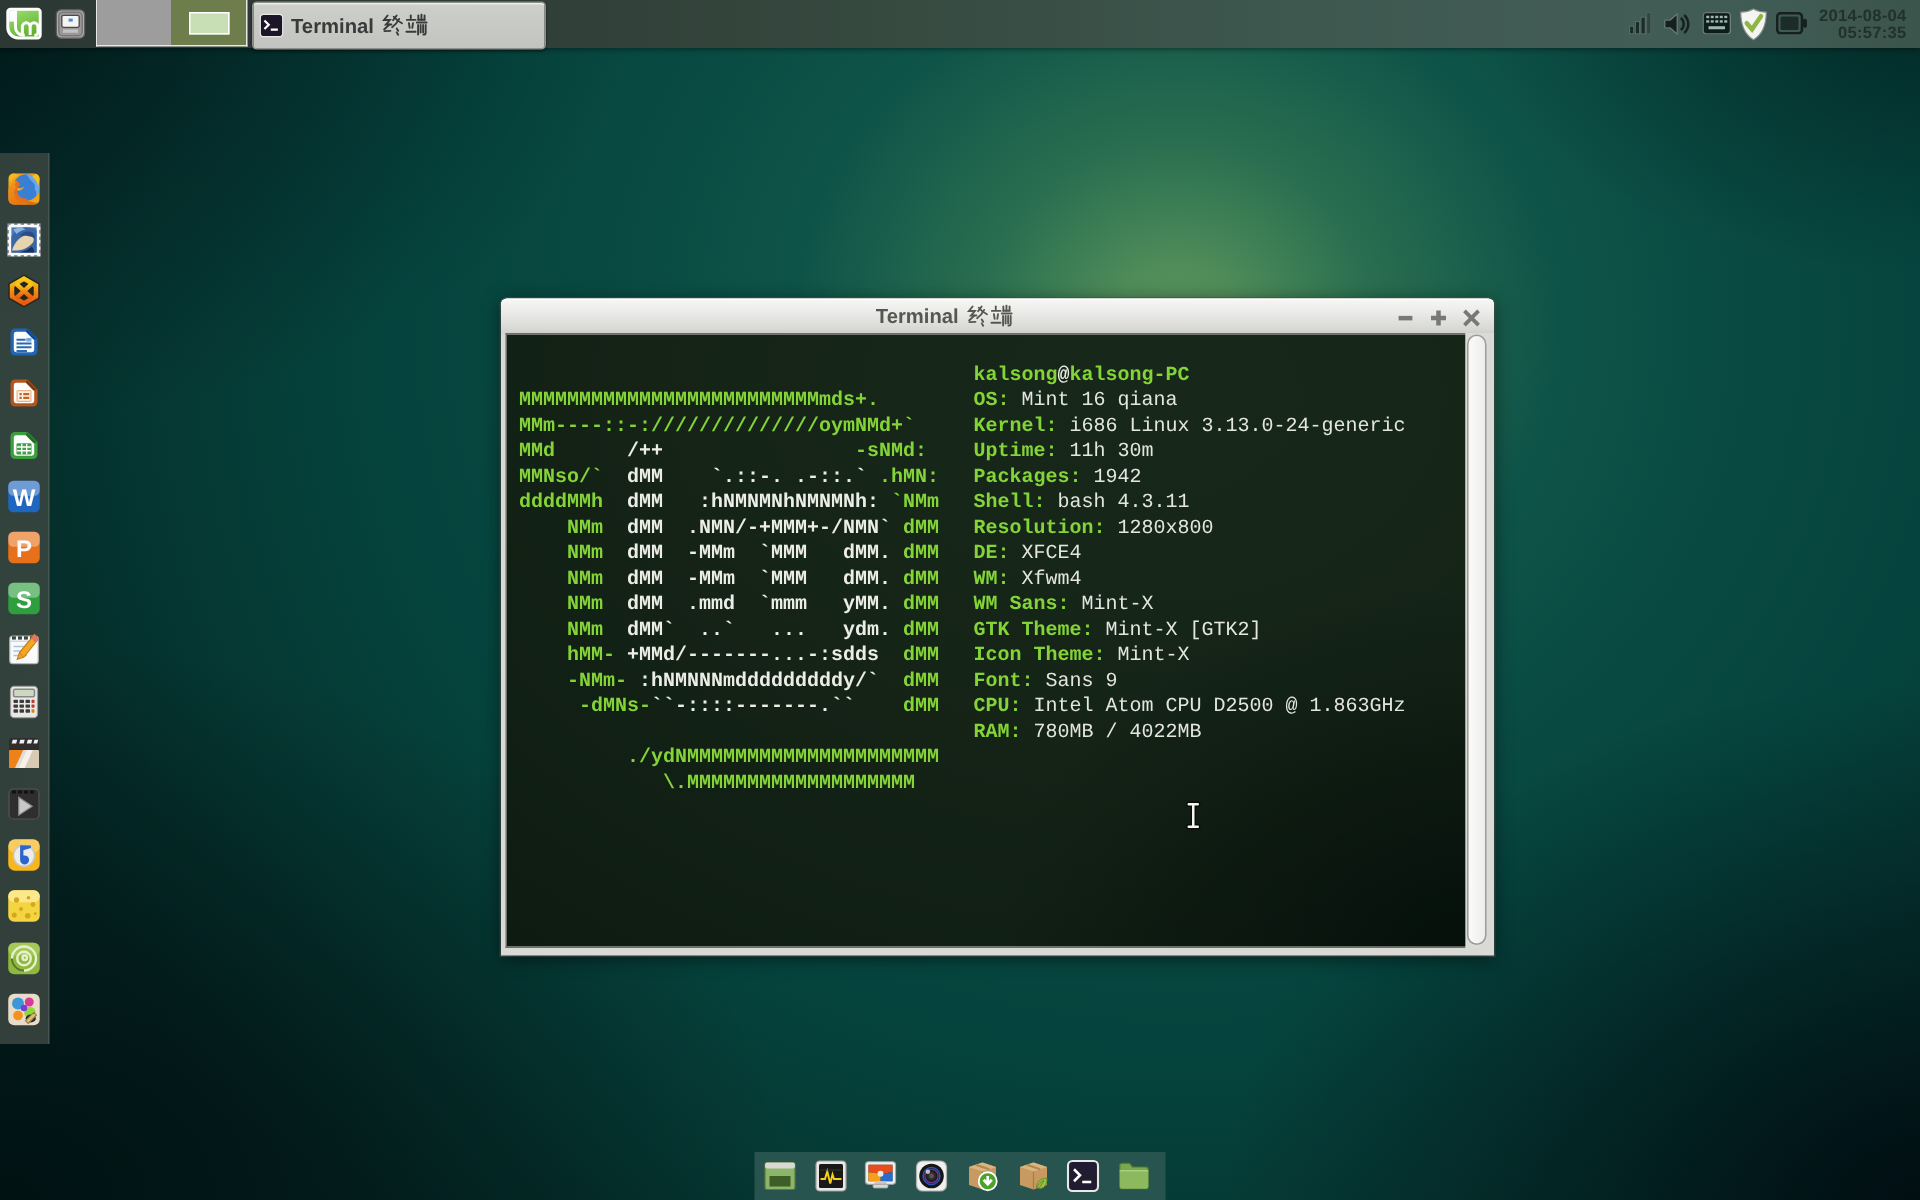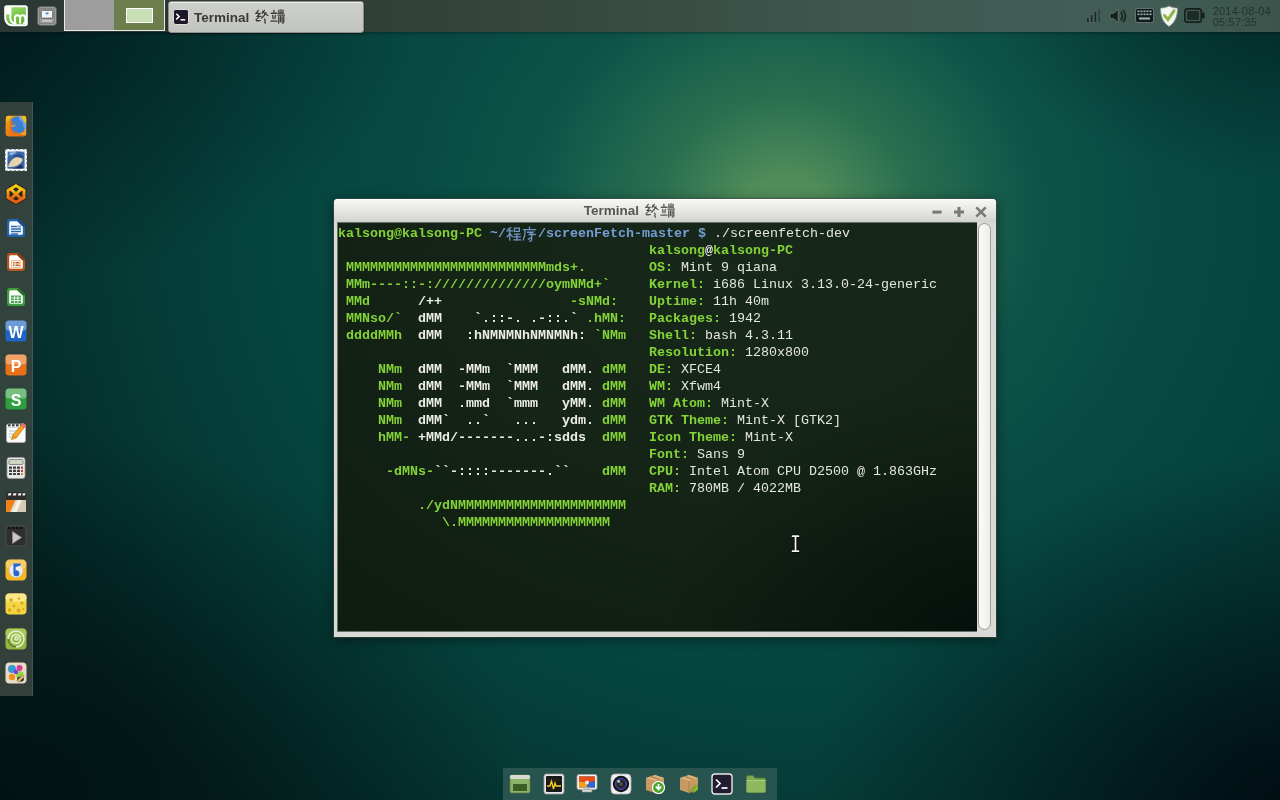--- a/index.html
+++ b/index.html
@@ -12,21 +12,21 @@
 }
 
 #panel{position:absolute;left:0;top:0;width:1280px;height:32px;
 background:linear-gradient(90deg,#2c3833 0%,#2e3b35 22%,#36493f 45%,#3e5850 68%,#425d56 85%,#3f5a52 94%,#3b544c 100%);box-shadow:0 1px 3px rgba(0,0,0,0.35)}
 #wsw{position:absolute;left:64px;top:0;width:101px;height:31px;border:1px solid #e8e8e8;border-top:none;display:flex}
 #wsw .c1{width:50px;height:100%;background:#9d9d9d}
 #wsw .c2{width:51px;height:100%;background:#6d7d4c;position:relative}
 #wsw .c2 i{position:absolute;left:12px;top:8px;width:27px;height:15px;background:#c8deb4;border:1px solid #fff}
 #taskbtn{position:absolute;left:168px;top:1px;width:196px;height:32px;background:linear-gradient(#cdcfcb,#c2c4c0);border:1px solid #8e8e8c;border-radius:3px;box-shadow:inset 0 1px 0 #ececea, 0 1px 2px rgba(0,0,0,.5);display:flex;align-items:center}
 #taskbtn .txt{color:#3a3a3a;font-weight:bold;font-size:13.5px;margin-left:4px;display:flex;align-items:center;gap:5px}
-#clock{position:absolute;right:9px;top:6px;text-align:left;color:#21312c;font-size:11px;line-height:10.5px;font-weight:normal;letter-spacing:0.2px}
+#clock{position:absolute;right:9px;top:6px;text-align:right;color:#21312c;font-size:11px;line-height:10.5px;font-weight:bold;letter-spacing:0.2px}
 #tray{position:absolute;left:0;top:0;width:1280px;height:32px}
 
 #ldock{position:absolute;left:0;top:102px;width:33px;height:594px;background:rgba(58,70,64,0.86);border-right:1px solid rgba(160,180,170,0.18)}
 #ldock .ic{position:absolute;left:4px;width:24px;height:24px}
 
 #bdock{position:absolute;left:503px;top:768px;width:274px;height:32px;background:rgba(46,88,83,0.88)}
 #bdock .ic{position:absolute;top:4px;width:24px;height:24px}
 
 #win{position:absolute;left:334px;top:199px;width:662px;height:438px;background:#d9d9d6;border-radius:4px 4px 0 0;box-shadow:0 2px 12px rgba(0,0,0,.5), 0 0 0 1px rgba(90,95,90,.6)}
 #tbar{position:absolute;left:0;top:0;width:662px;height:23px;border-radius:4px 4px 0 0;background:linear-gradient(#f7f7f5,#e9e9e7 45%,#d7d7d4 90%,#cfcfcc);box-shadow:inset 0 1px 0 #fff}
@@ -440,50 +440,47 @@
   <svg style="position:absolute;left:596px;top:6px" width="14" height="14" viewBox="0 0 14 14">
       <rect x="2.4" y="5.6" width="9.2" height="3" fill="#757a75"></rect>
     </svg>
   <svg style="position:absolute;left:618px;top:6px" width="14" height="14" viewBox="0 0 14 14">
       <path d="M5.5,2 h3 v3.5 H12 v3 H8.5 V12 h-3 V8.5 H2 v-3 h3.5 z" fill="#757a75"></path>
     </svg>
   <svg style="position:absolute;left:640px;top:6px" width="14" height="14" viewBox="0 0 14 14">
       <path d="M3.2,1.4 L7,5.2 L10.8,1.4 L12.6,3.2 L8.8,7 L12.6,10.8 L10.8,12.6 L7,8.8 L3.2,12.6 L1.4,10.8 L5.2,7 L1.4,3.2 z" fill="#757a75"></path>
     </svg>
   <div id="term">
-<div class="tl" style="top:2px;left:0px"><b class="g">kalsong@kalsong-PC</b> <b class="u">~/    /screenFetch-master $</b> <span class="v">./screenfetch-dev</span><svg class="cjk" style="left:168px;color:#7195c6" width="15" height="16" viewBox="0 0 16 16">
-          <use href="#cheng"></use>
-        </svg><svg class="cjk" style="left:184px;color:#7195c6" width="15" height="16" viewBox="0 0 16 16">
-          <use href="#xu"></use>
-        </svg></div>
 <div class="tl" style="top:19px;left:311px"><b class="g">kalsong</b><b class="w">@</b><b class="g">kalsong-PC</b></div>
-<div class="tl" style="top:36px;left:311px"><b class="g">OS:</b><span class="v"> Mint 9 qiana</span></div>
+<div class="tl" style="top:36px;left:311px"><b class="g">OS:</b><span class="v"> Mint 16 qiana</span></div>
 <div class="tl" style="top:53px;left:311px"><b class="g">Kernel:</b><span class="v"> i686 Linux 3.13.0-24-generic</span></div>
-<div class="tl" style="top:70px;left:311px"><b class="g">Uptime:</b><span class="v"> 11h 40m</span></div>
+<div class="tl" style="top:70px;left:311px"><b class="g">Uptime:</b><span class="v"> 11h 30m</span></div>
 <div class="tl" style="top:87px;left:311px"><b class="g">Packages:</b><span class="v"> 1942</span></div>
 <div class="tl" style="top:104px;left:311px"><b class="g">Shell:</b><span class="v"> bash 4.3.11</span></div>
 <div class="tl" style="top:121px;left:311px"><b class="g">Resolution:</b><span class="v"> 1280x800</span></div>
 <div class="tl" style="top:138px;left:311px"><b class="g">DE:</b><span class="v"> XFCE4</span></div>
 <div class="tl" style="top:155px;left:311px"><b class="g">WM:</b><span class="v"> Xfwm4</span></div>
-<div class="tl" style="top:172px;left:311px"><b class="g">WM Atom:</b><span class="v"> Mint-X</span></div>
+<div class="tl" style="top:172px;left:311px"><b class="g">WM Sans:</b><span class="v"> Mint-X</span></div>
 <div class="tl" style="top:189px;left:311px"><b class="g">GTK Theme:</b><span class="v"> Mint-X [GTK2]</span></div>
 <div class="tl" style="top:206px;left:311px"><b class="g">Icon Theme:</b><span class="v"> Mint-X</span></div>
 <div class="tl" style="top:223px;left:311px"><b class="g">Font:</b><span class="v"> Sans 9</span></div>
 <div class="tl" style="top:240px;left:311px"><b class="g">CPU:</b><span class="v"> Intel Atom CPU D2500 @ 1.863GHz</span></div>
 <div class="tl" style="top:257px;left:311px"><b class="g">RAM:</b><span class="v"> 780MB / 4022MB</span></div>
 <div class="tl" style="top:36px;left:0px"><b class="g"> MMMMMMMMMMMMMMMMMMMMMMMMMmds+.</b></div>
 <div class="tl" style="top:53px;left:0px"><b class="g"> MMm----::-://////////////oymNMd+`</b></div>
 <div class="tl" style="top:70px;left:0px"><b class="g"> MMd      </b><b class="w">/++</b><b class="g">                </b><b class="g">-sNMd:</b></div>
 <div class="tl" style="top:87px;left:0px"><b class="g"> MMNso/`  </b><b class="w">dMM    `.::-. .-::.` </b><b class="g">.hMN:</b></div>
 <div class="tl" style="top:104px;left:0px"><b class="g"> ddddMMh  </b><b class="w">dMM   :hNMNMNhNMNMNh: </b><b class="g">`NMm</b></div>
+<div class="tl" style="top:121px;left:0px"><b class="g">     NMm  </b><b class="w">dMM  .NMN/-+MMM+-/NMN` </b><b class="g">dMM</b></div>
 <div class="tl" style="top:138px;left:0px"><b class="g">     NMm  </b><b class="w">dMM  -MMm  `MMM   dMM. </b><b class="g">dMM</b></div>
 <div class="tl" style="top:155px;left:0px"><b class="g">     NMm  </b><b class="w">dMM  -MMm  `MMM   dMM. </b><b class="g">dMM</b></div>
 <div class="tl" style="top:172px;left:0px"><b class="g">     NMm  </b><b class="w">dMM  .mmd  `mmm   yMM. </b><b class="g">dMM</b></div>
 <div class="tl" style="top:189px;left:0px"><b class="g">     NMm  </b><b class="w">dMM`  ..`   ...   ydm. </b><b class="g">dMM</b></div>
 <div class="tl" style="top:206px;left:0px"><b class="g">     hMM- </b><b class="w">+MMd/-------...-:sdds  </b><b class="g">dMM</b></div>
+<div class="tl" style="top:223px;left:0px"><b class="g">     -NMm- </b><b class="w">:hNMNNNmdddddddddy/`  </b><b class="g">dMM</b></div>
 <div class="tl" style="top:240px;left:0px"><b class="g">      -dMNs-</b><b class="w">``-::::-------.``    </b><b class="g">dMM</b></div>
 <div class="tl" style="top:274px;left:0px"><b class="g">          ./ydNMMMMMMMMMMMMMMMMMMMMM</b></div>
 <div class="tl" style="top:291px;left:0px"><b class="g">             \.MMMMMMMMMMMMMMMMMMM</b></div>
 </div>
   <div id="sbar"></div>
   <div id="sthumb"></div>
 </div>
 <div id="ttl">
     <span>Terminal</span>
     <span style="display:inline-flex;gap:1px">

